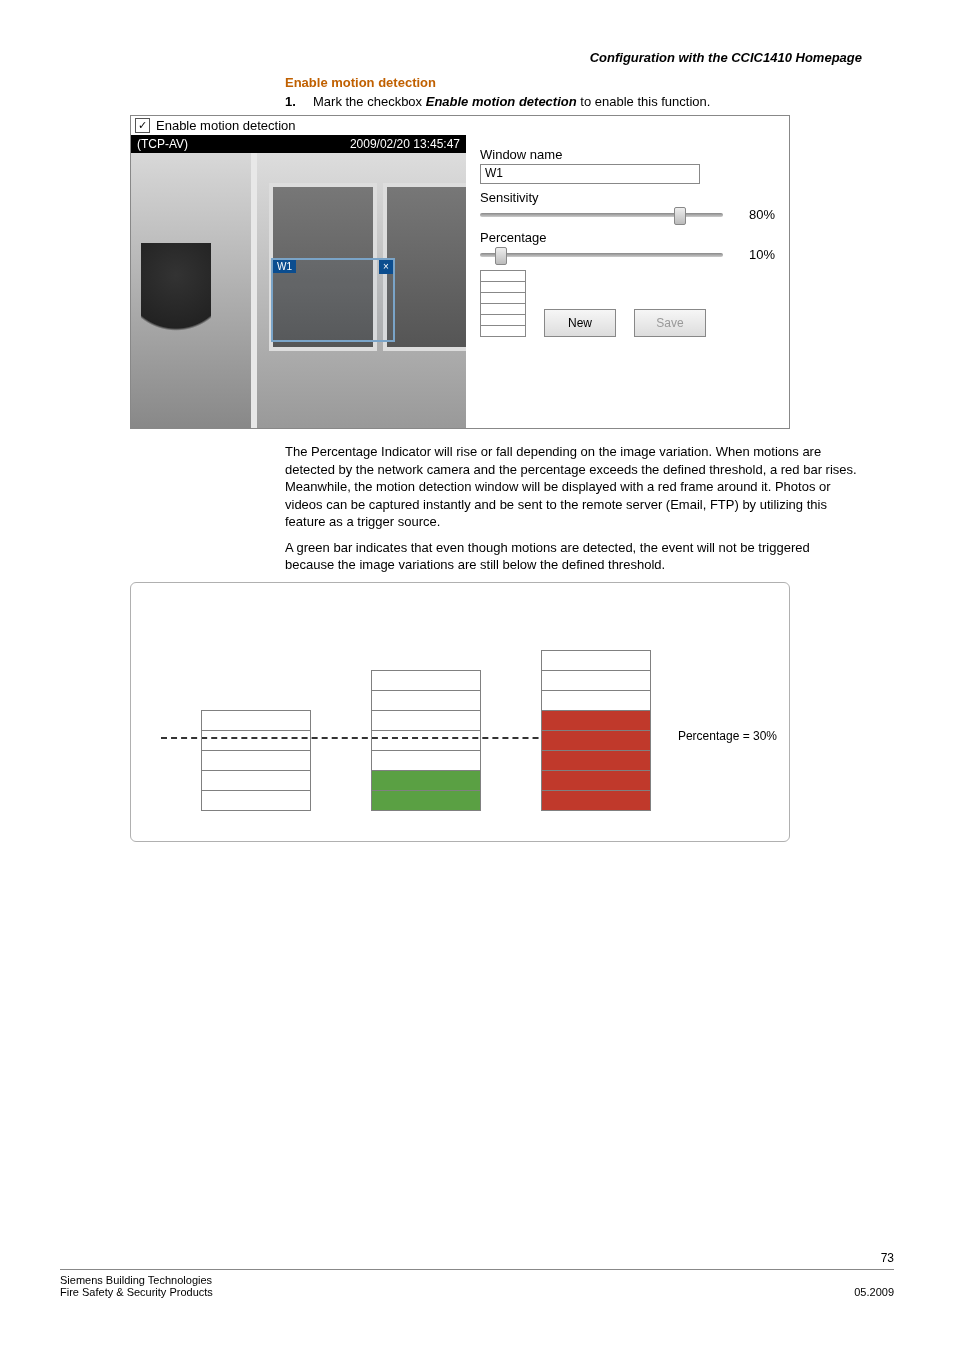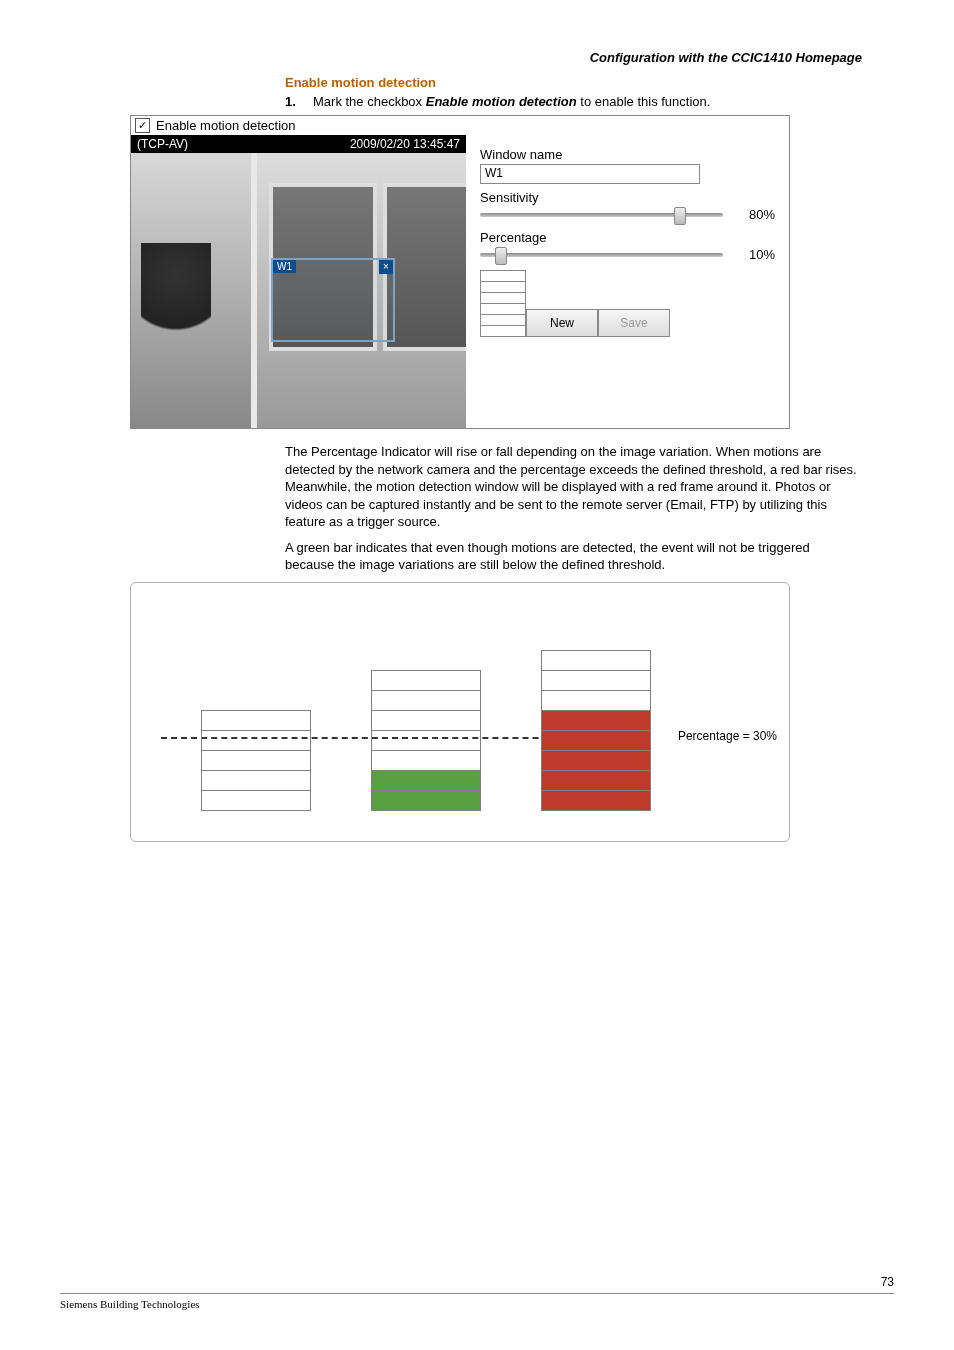--- a/index.html
+++ b/index.html
@@ -199,20 +199,21 @@
     border-radius: 2px;
   }
   .slider-val {
     width: 40px;
     text-align: right;
     font-size: 13px;
   }
   .indicator-and-btns {
     display: flex;
     align-items: flex-end;
+    gap: 18px;
     margin-top: 6px;
   }
   .indicator {
     width: 44px;
     border: 1px solid #888;
   }
   .indicator-cell {
     height: 10px;
     border-bottom: 1px solid #888;
   }
@@ -280,34 +281,33 @@
   }
   .threshold-label {
     position: absolute;
     right: 12px;
     top: 146px;
     font-size: 12px;
     font-weight: normal;
   }
   .footer {
     position: absolute;
-    bottom: 40px;
+    bottom: 52px;
     left: 60px;
     right: 60px;
     font-size: 11px;
   }
   .footer-hr {
     border: none;
     border-top: 1px solid #888;
     margin: 4px 0;
   }
   .footer-row {
     display: flex;
     justify-content: space-between;
-    font-family: Liberation Serif, serif;
   }
   .page-num {
     text-align: right;
     font-size: 12px;
     margin-bottom: 4px;
   }
 </style>
 </head>
 <body>
 
@@ -422,15 +422,19 @@
       </div>
   </div>
 
   <div class="footer">
     <div class="page-num">73</div>
     <hr class="footer-hr">
     <div class="footer-row">
       <span>Siemens Building Technologies</span>
       <span></span>
     </div>
+    <div class="footer-row">
+      <span>Fire Safety &amp; Security Products</span>
+      <span>05.2009</span>
+    </div>
   </div>
 
 </div>
 
 </body></html>

